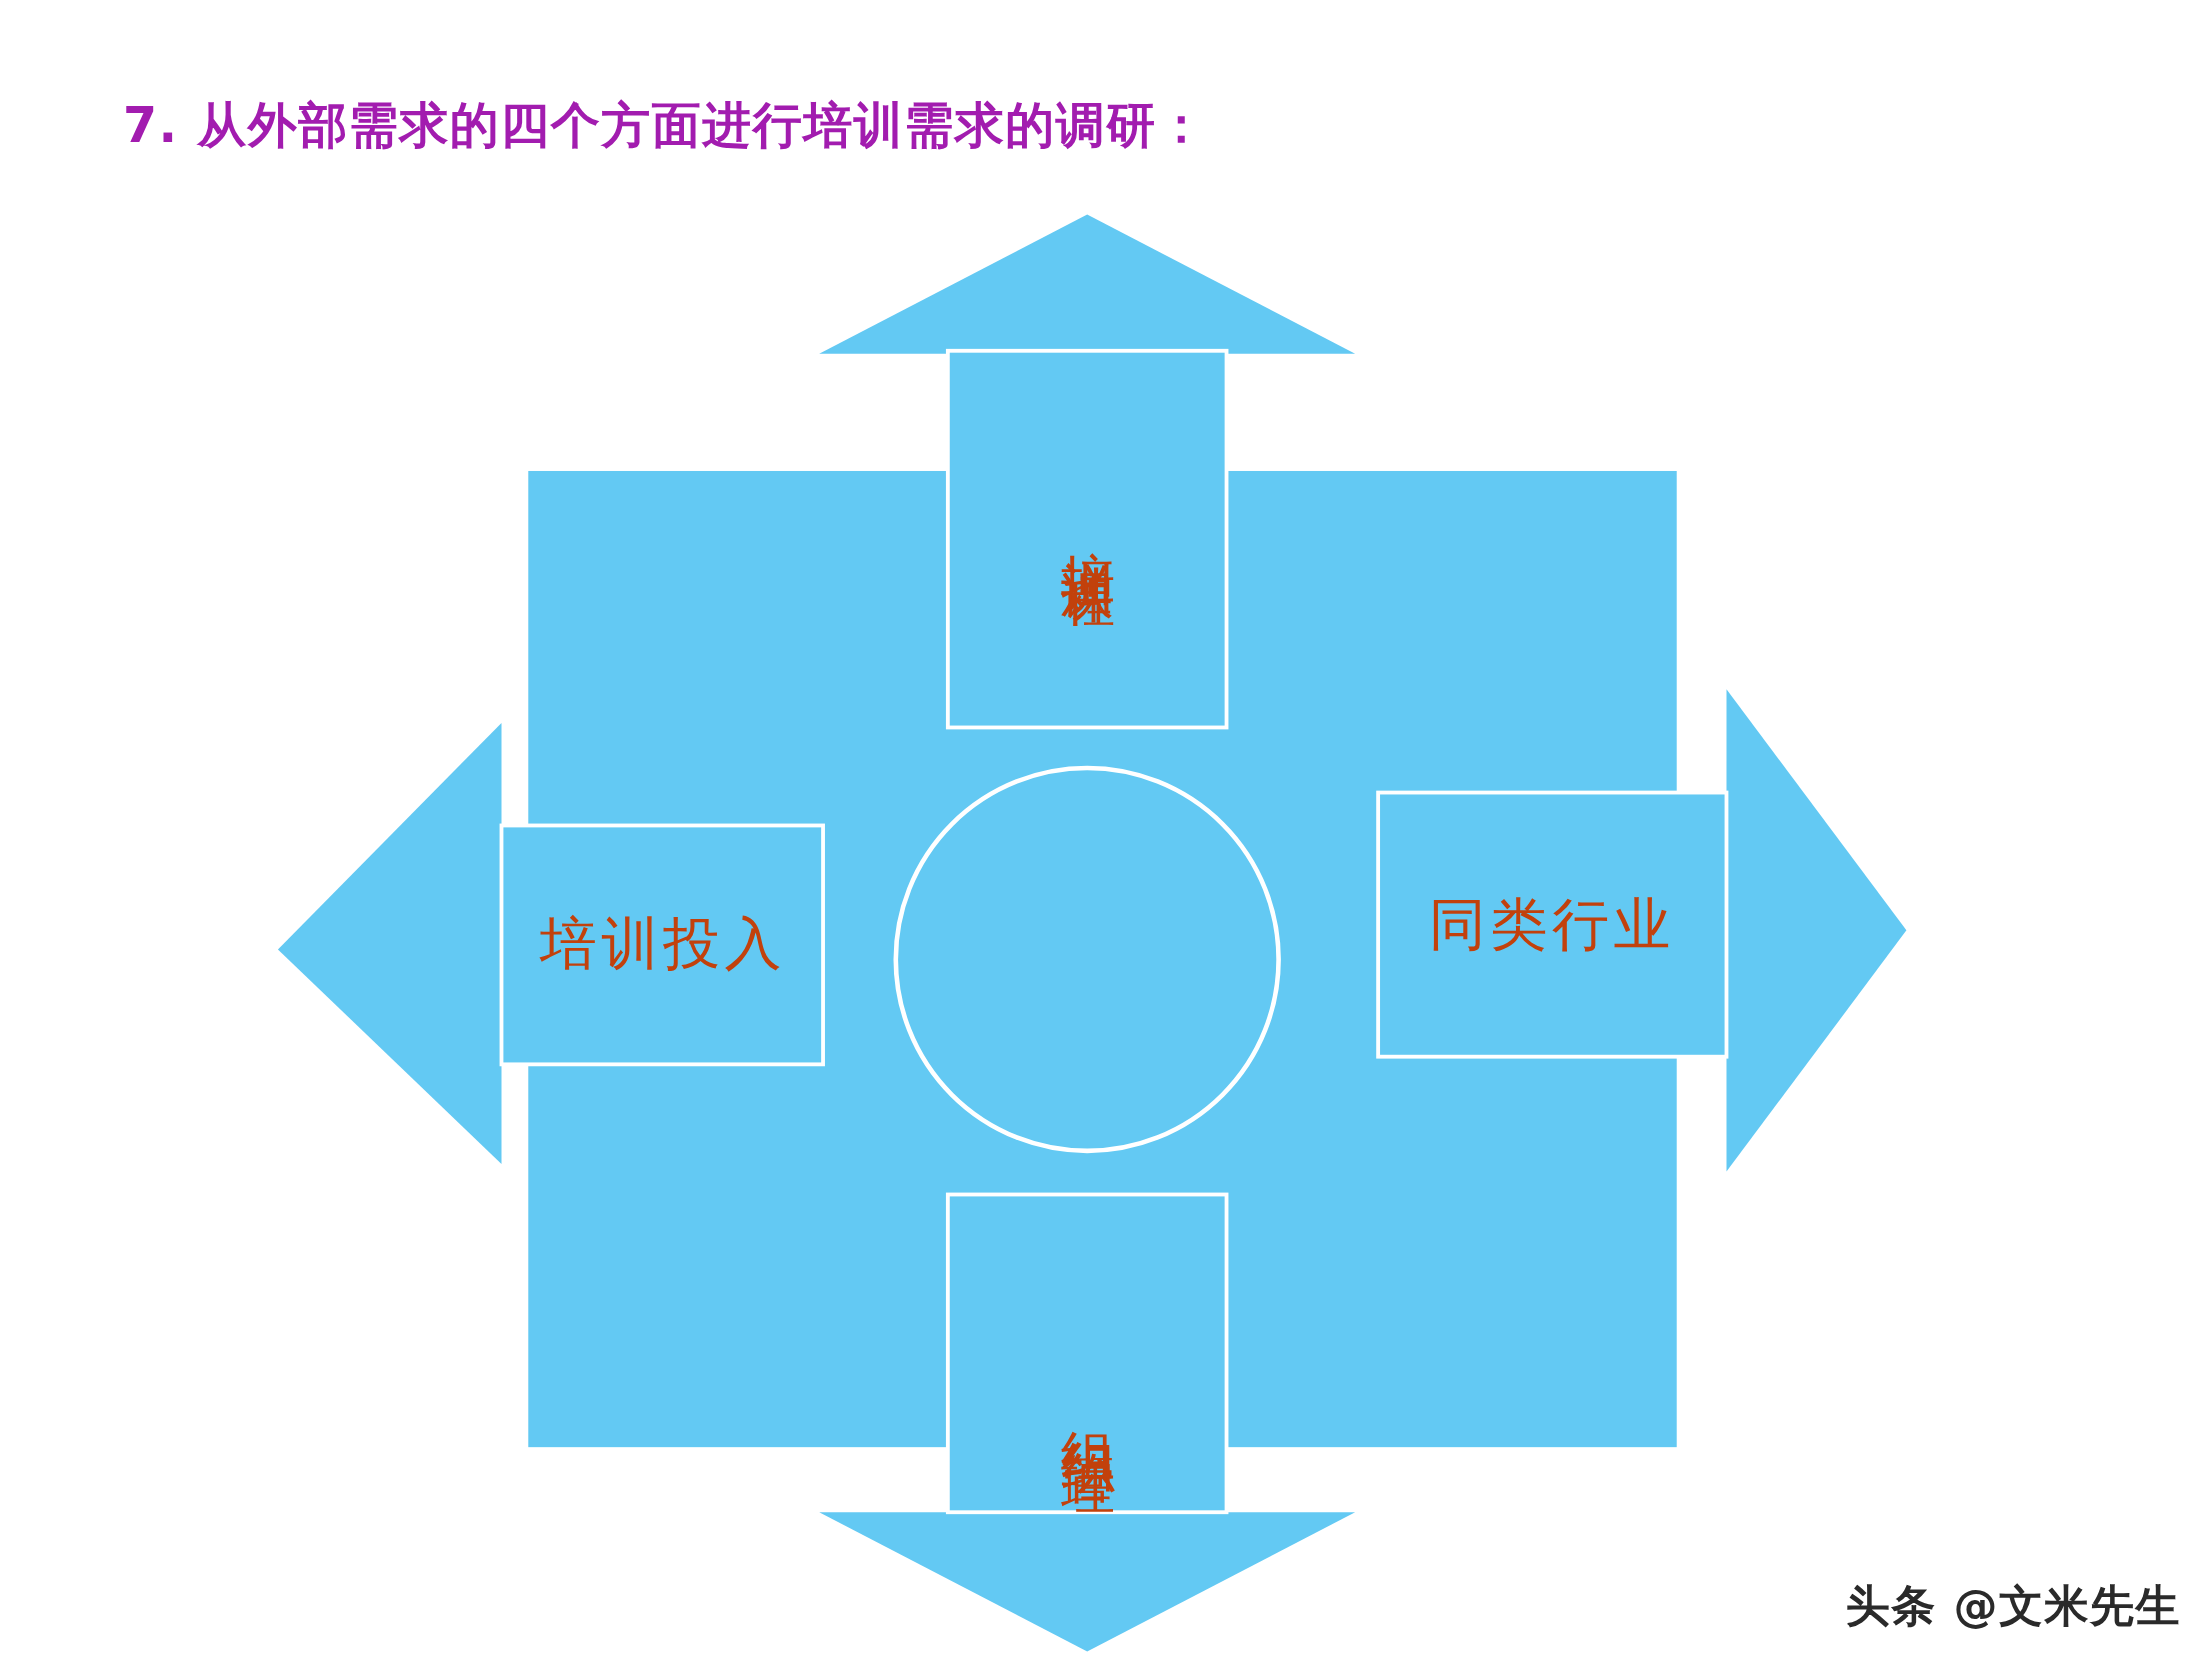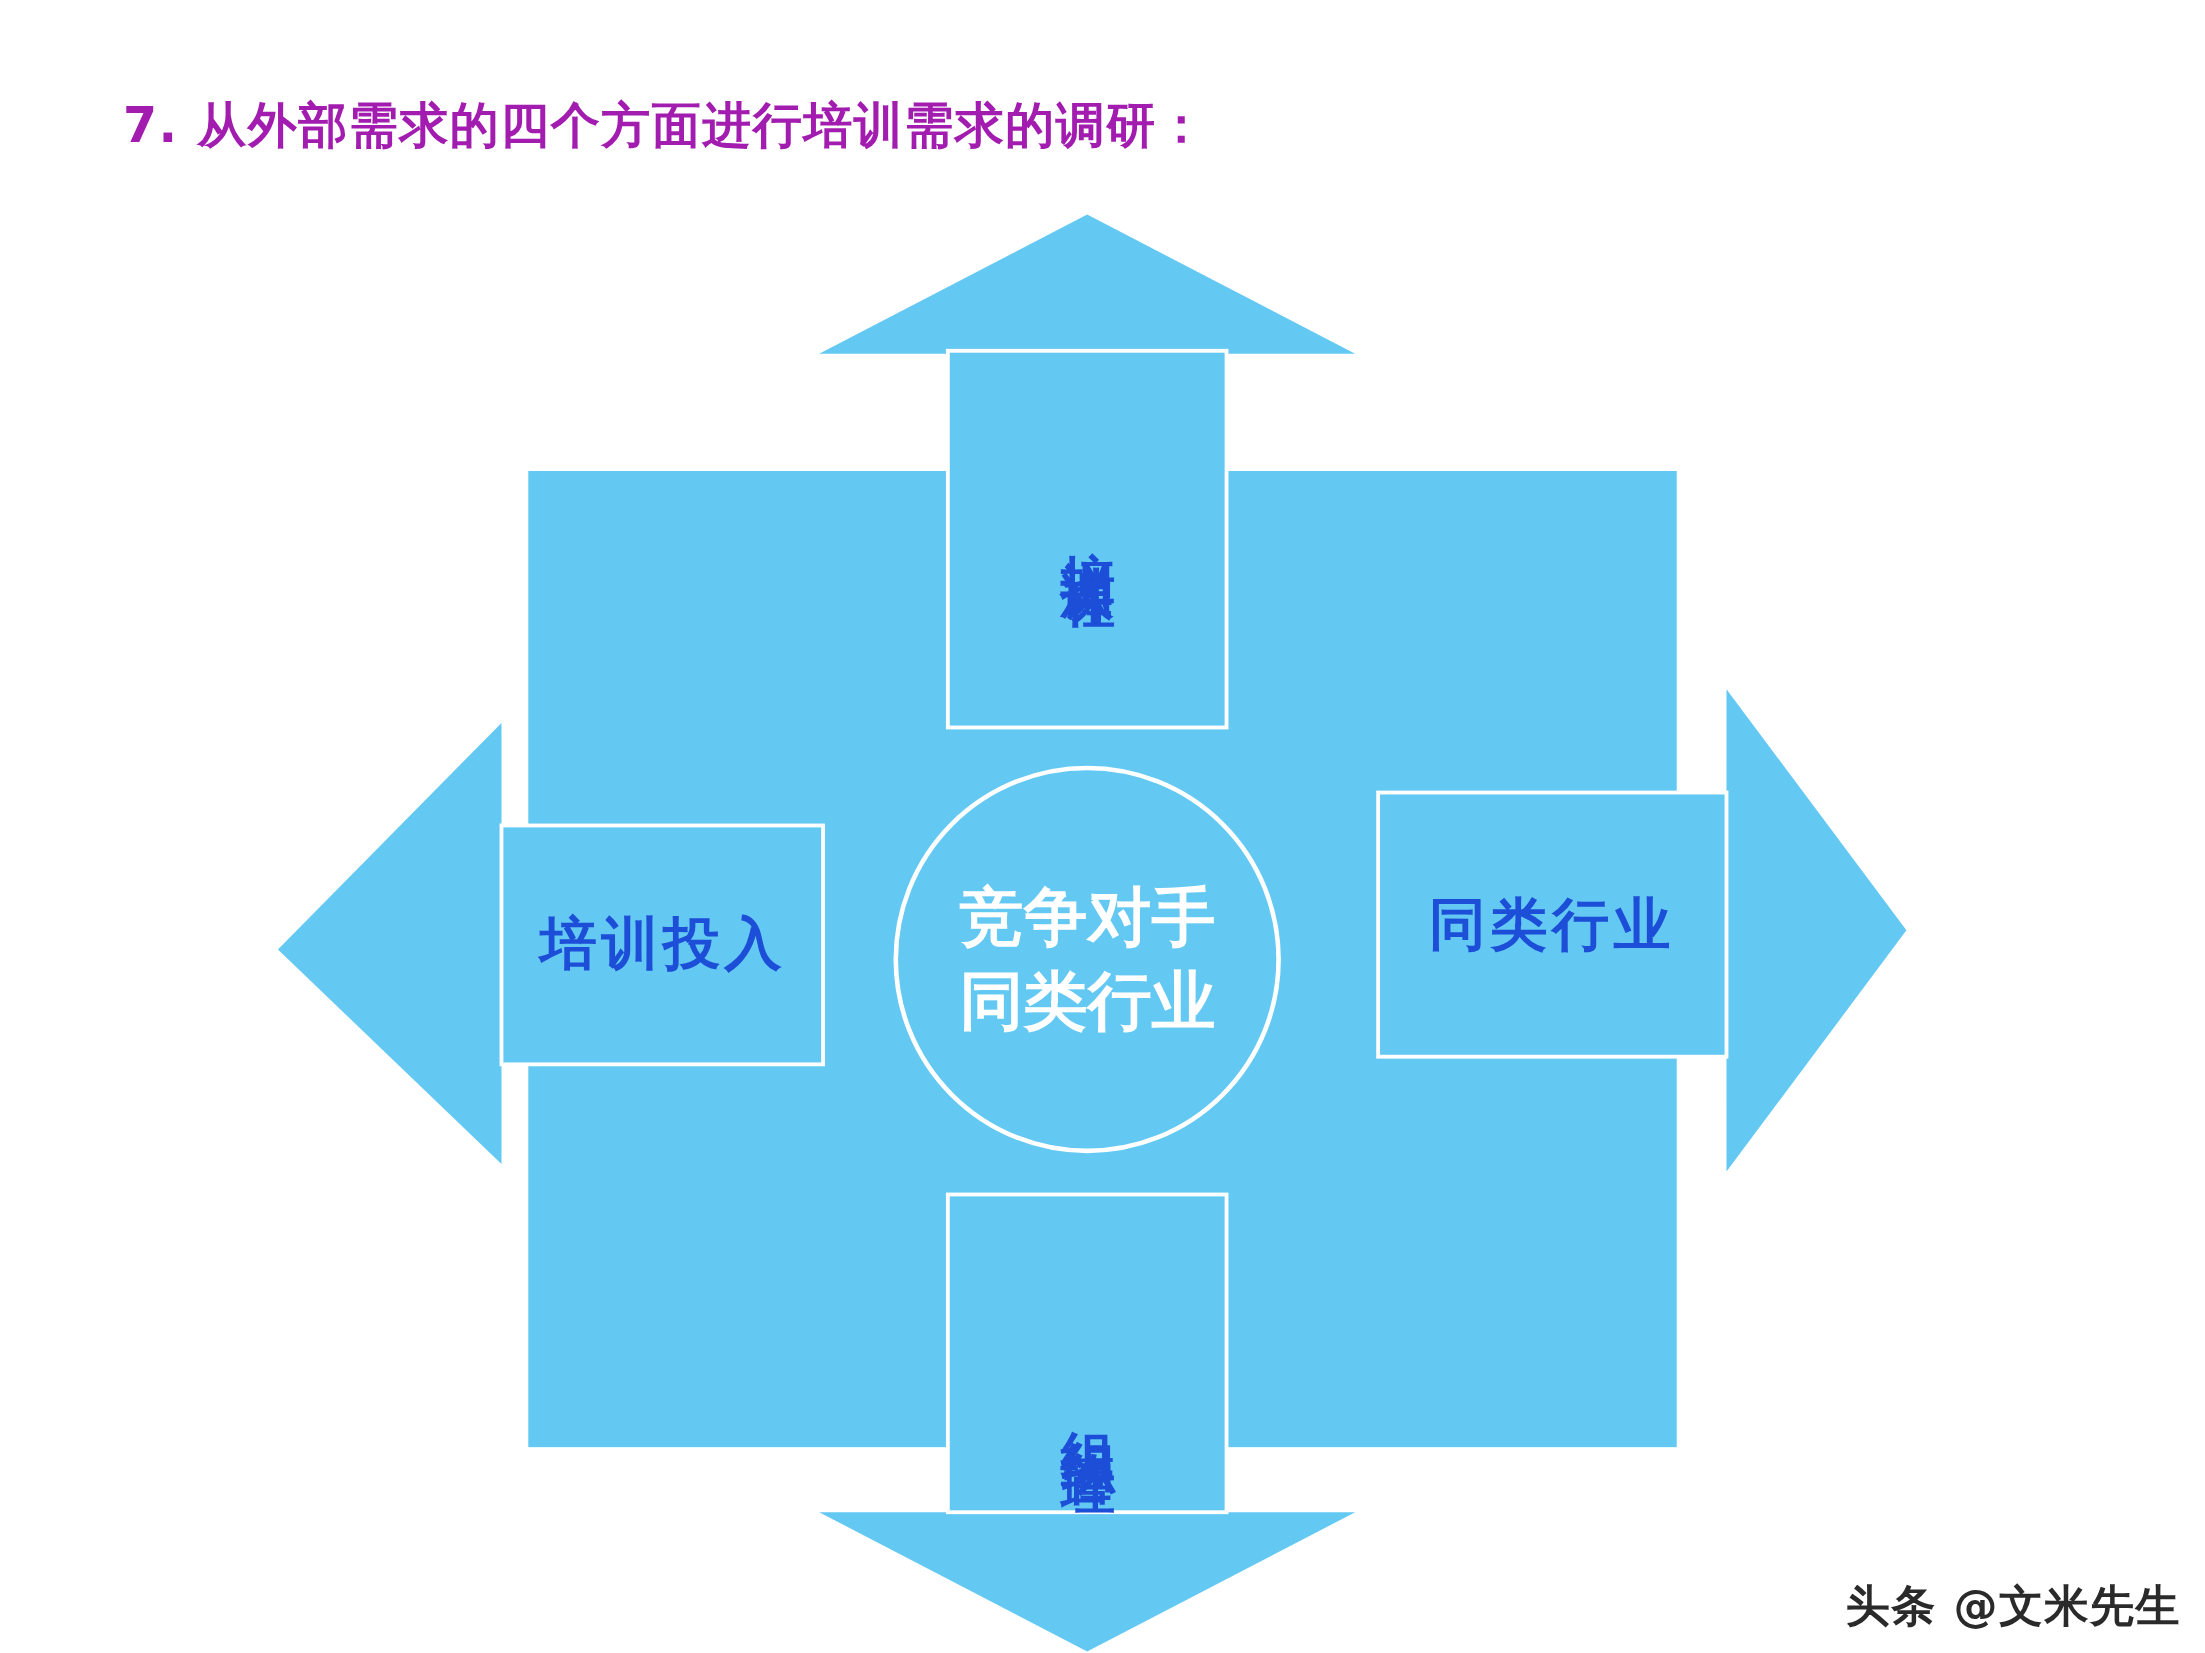--- a/index.html
+++ b/index.html
@@ -33,22 +33,22 @@
       left: 0;
       top: 0;
       display: block;
     }
     .blue { fill: #63c9f3; }
     .boxed { fill: #63c9f3; stroke: #ffffff; stroke-width: 5px; }
     .ring  { fill: #63c9f3; stroke: #ffffff; stroke-width: 6px; }
 
     .label {
       position: absolute;
-      color: #1d4ed8;
-      font-weight: bold;
+      color: #c2410c;
+      font-weight: normal;
       display: flex;
       align-items: center;
       justify-content: center;
       text-align: right;
     }
     .vertical {
       writing-mode: vertical-rl;
       text-orientation: upright;
       letter-spacing: 10.7px;
     }
@@ -114,21 +114,17 @@
   </svg>
 
   <div class="label label-top vertical">培训课程</div>
 
   <div class="label label-bottom vertical">组织管理</div>
 
   <div class="label label-left">培训投入</div>
 
   <div class="label label-right">同类行业</div>
 
-  <div class="center-text">
-    <span>竞争对手</span>
-    <span>同类行业</span>
-  </div>
 
   <div class="watermark">头条 @文米先生</div>
 
 </div>
 
 
 </body></html>

